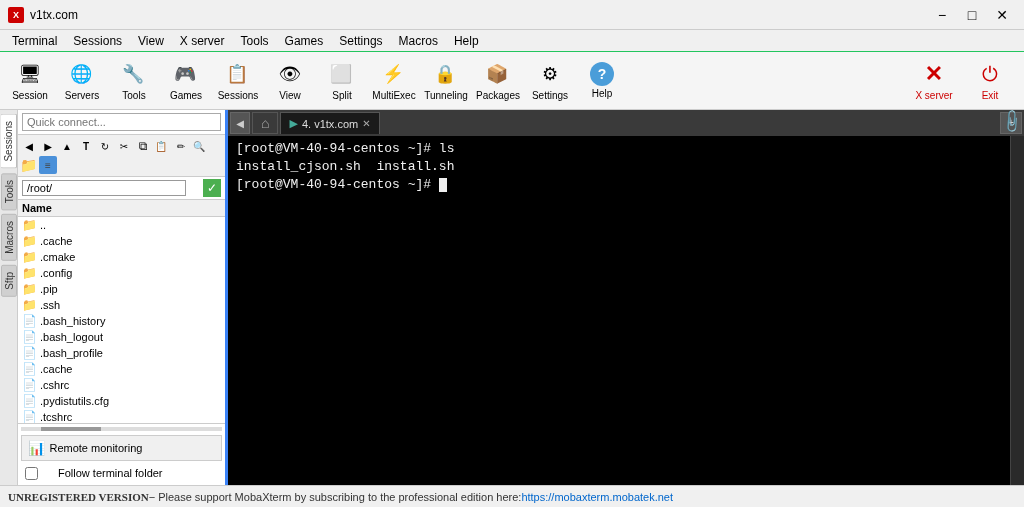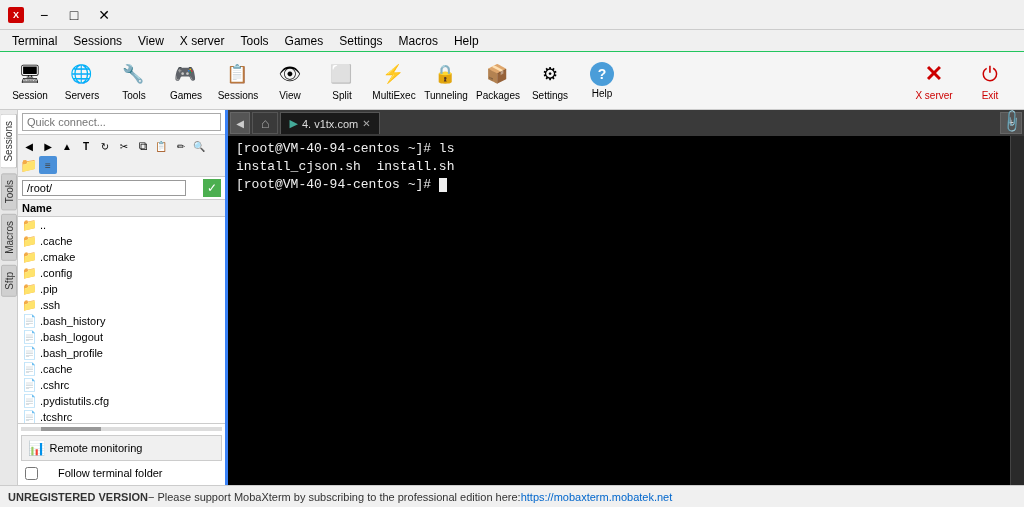--- a/index.html
+++ b/index.html
@@ -297,20 +297,21 @@
       background: #f0f0f0;
       border-top: 1px solid #ccc;
       display: flex;
       align-items: center;
       padding: 0 8px;
       font-size: 11px;
     }
     #statusbar .unregistered {
       color: #333;
       font-weight: bold;
+      font-family: Liberation Serif, serif;
     }
     #statusbar .support-text { color: #333; }
     #statusbar a { color: #0066cc; text-decoration: none; }
 
     
     #attach-icon {
       position: absolute;
       right: 18px;
       top: 0;
       font-size: 16px;
@@ -330,20 +331,21 @@
       border: 1px solid #aaa;
       background: white;
       color: #999;
     }
   </style>
 </head>
 <body>
 
 <div id="titlebar">
   <div class="app-icon">X</div>
+  <span class="title-text">v1tx.com</span>
   <div class="window-controls">
     <button class="win-btn">−</button>
     <button class="win-btn">□</button>
     <button class="win-btn close">✕</button>
   </div>
 </div>
 
 <div id="menubar">
   <div class="menu-item">Terminal</div>
   <div class="menu-item">Sessions</div>

